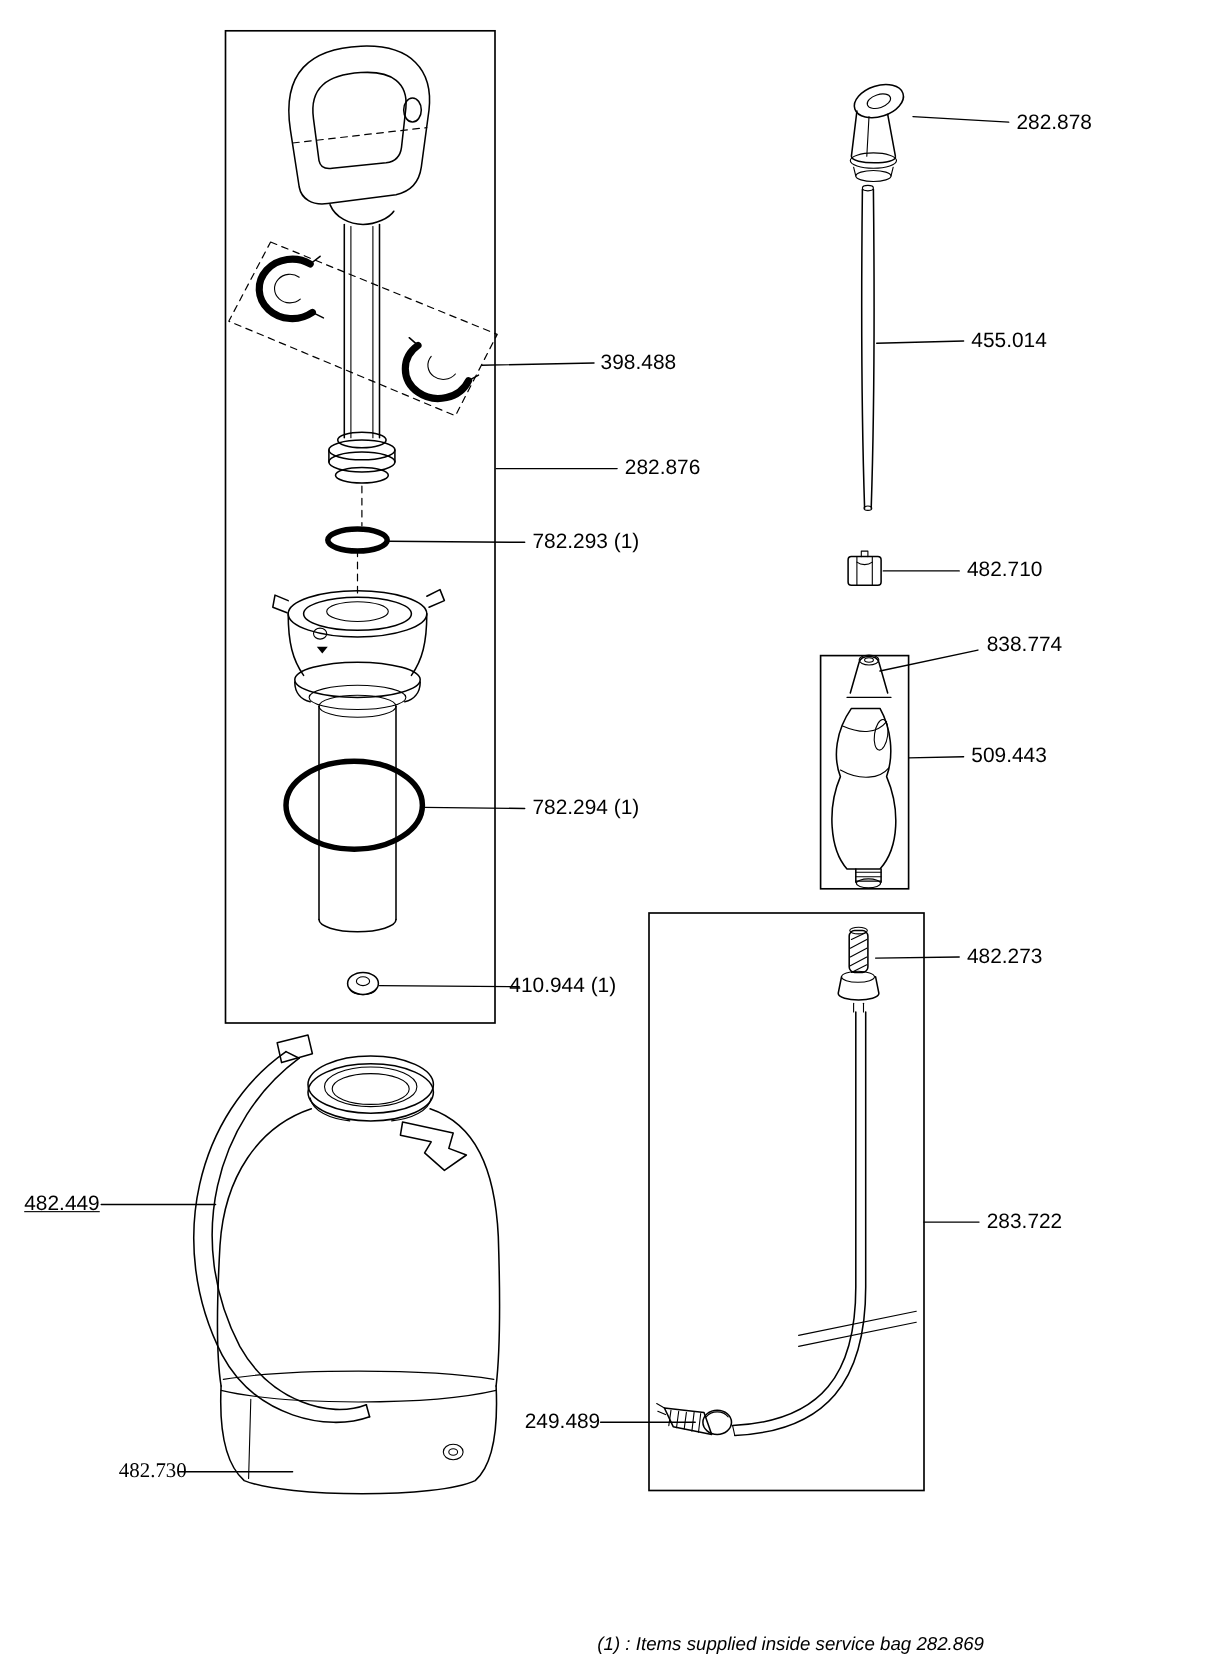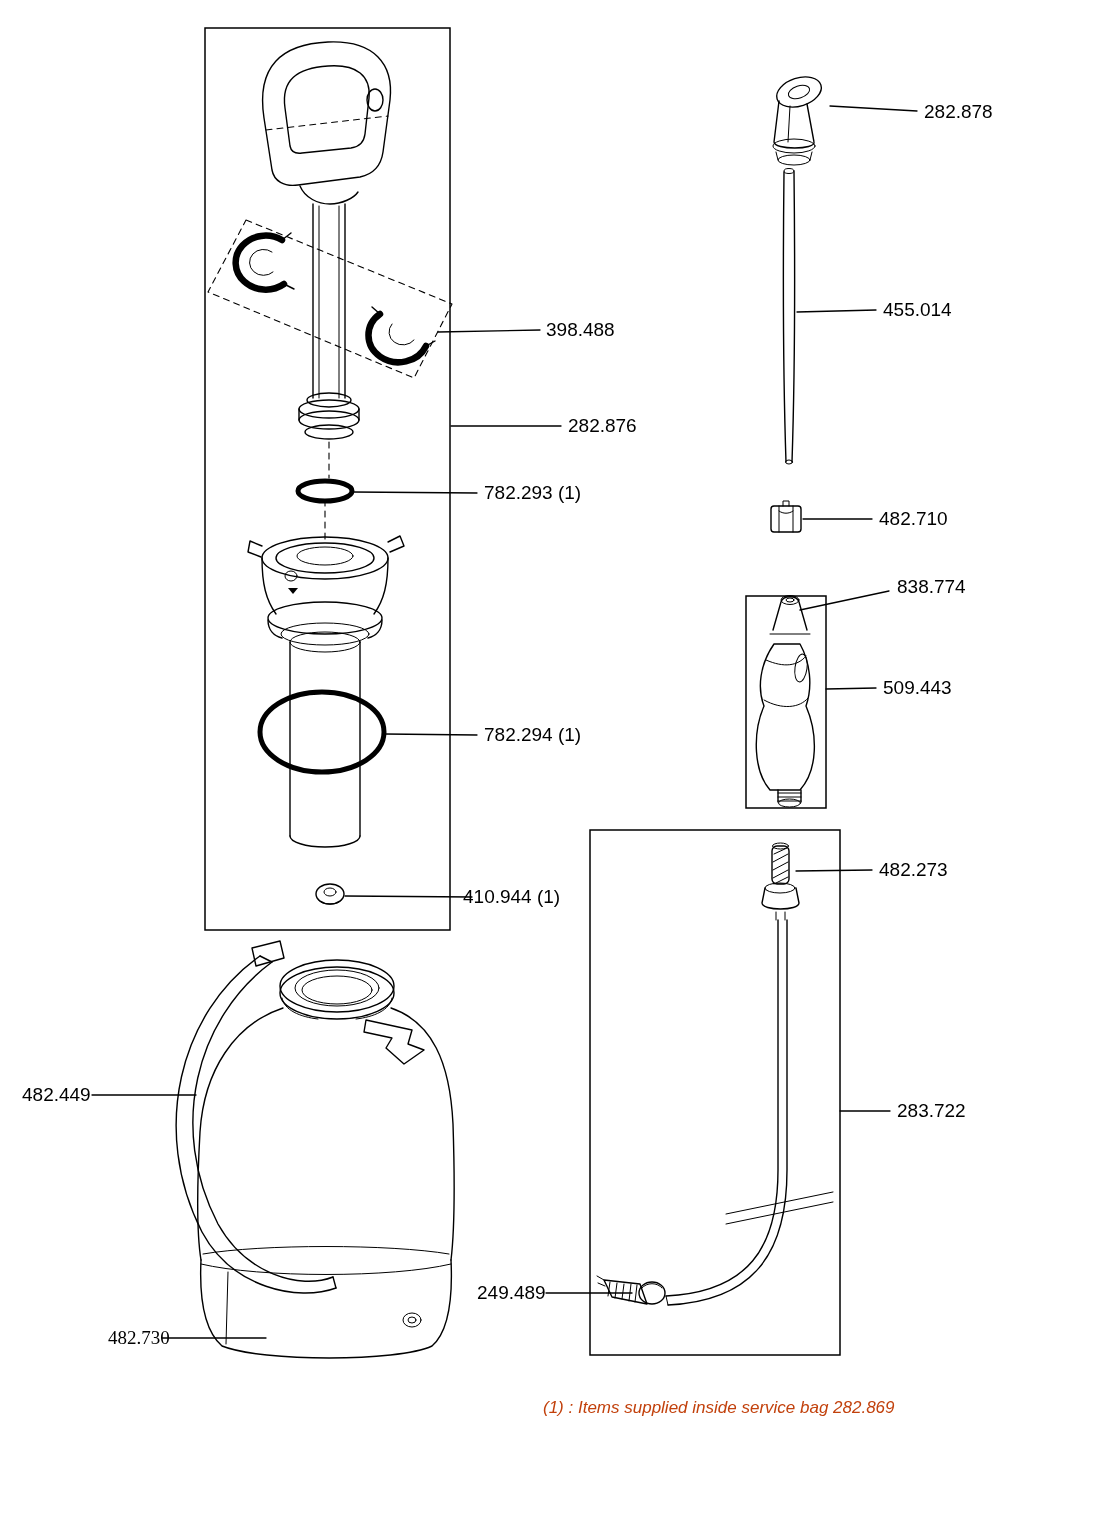--- a/index.html
+++ b/index.html
@@ -7,21 +7,21 @@
            font-family:"Liberation Sans", sans-serif; overflow:hidden; }
   .stage svg { position:absolute; left:0; top:0; }
   .ln     { fill:none; stroke:#000; stroke-width:1.4; stroke-linecap:round; stroke-linejoin:round; }
   .thin   { stroke-width:1; }
   .clipst { stroke-width:6.5; }
   .dash   { stroke-dasharray:6 5; stroke-width:1.1; }
   .frame  { stroke-width:1.5; fill:none; stroke:#000; }
   .leader { stroke-width:1.3; }
   .part-label { position:absolute; font-size:19px; line-height:24px; color:#000; white-space:nowrap; }
   .footnote-fr { position:absolute; left:543px; top:1455px; font-size:20px; line-height:26px; color:#000; white-space:nowrap; }
-  .footnote-en { position:absolute; left:543px; top:1397px; font-size:17px; line-height:22px; font-style:italic; color:#c2410c; white-space:nowrap; }
+  .footnote-en { position:absolute; left:543px; top:1484px; font-size:17px; line-height:22px; font-style:italic; color:#000000; white-space:nowrap; }
 </style>
 </head>
 <body>
 
 <div class="stage">
 
   <svg width="1110" height="1521" viewBox="0 0 1110 1521">
 
     <rect class="frame" x="205" y="28" width="245" height="902"></rect>
     <rect class="frame" x="746" y="596" width="80" height="212"></rect>
@@ -230,21 +230,21 @@
       <path d="M840,1111 L890,1111"></path>
       <path d="M546,1293 L632,1293"></path>
     </g>
   </svg>
 
   <div class="part-label" style="left:546px; top:318px;">398.488</div>
   <div class="part-label" style="left:568px; top:414px;">282.876</div>
   <div class="part-label" style="left:484px; top:481px;">782.293 (1)</div>
   <div class="part-label" style="left:484px; top:723px;">782.294 (1)</div>
   <div class="part-label" style="left:463px; top:885px;">410.944 (1)</div>
-  <div class="part-label" style="left:22px;  top:1083px;">482.449</div>
+  <div class="part-label" style="left:22px;  top:1083px;text-decoration:underline;">482.449</div>
   <div class="part-label" style="left:108px;  top:1326px;font-family:Liberation Serif, serif;">482.730</div>
   <div class="part-label" style="left:924px; top:100px;">282.878</div>
   <div class="part-label" style="left:883px; top:298px;">455.014</div>
   <div class="part-label" style="left:879px; top:507px;">482.710</div>
   <div class="part-label" style="left:897px; top:575px;">838.774</div>
   <div class="part-label" style="left:883px; top:676px;">509.443</div>
   <div class="part-label" style="left:879px; top:858px;">482.273</div>
   <div class="part-label" style="left:897px; top:1099px;">283.722</div>
   <div class="part-label" style="left:477px; top:1281px;">249.489</div>
 

